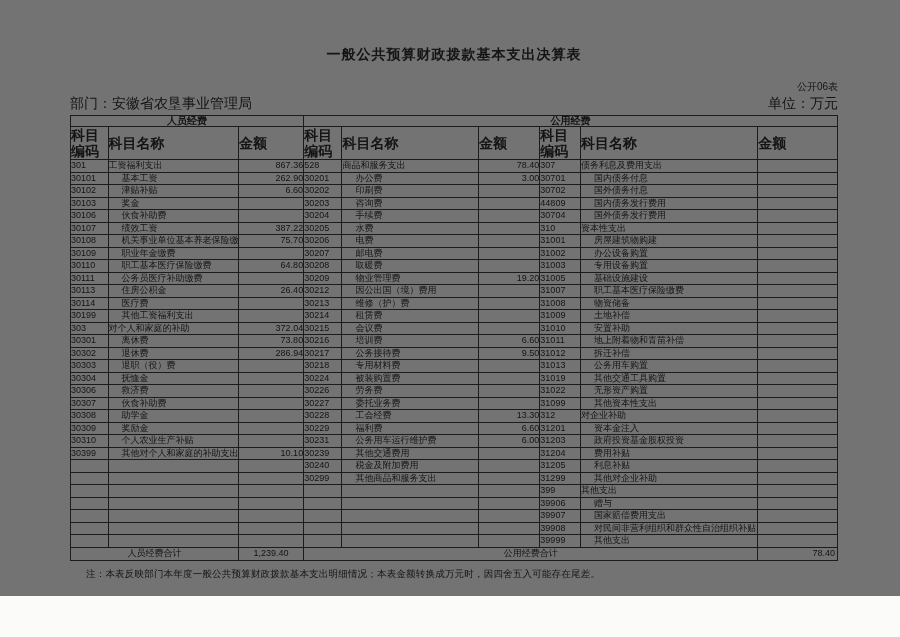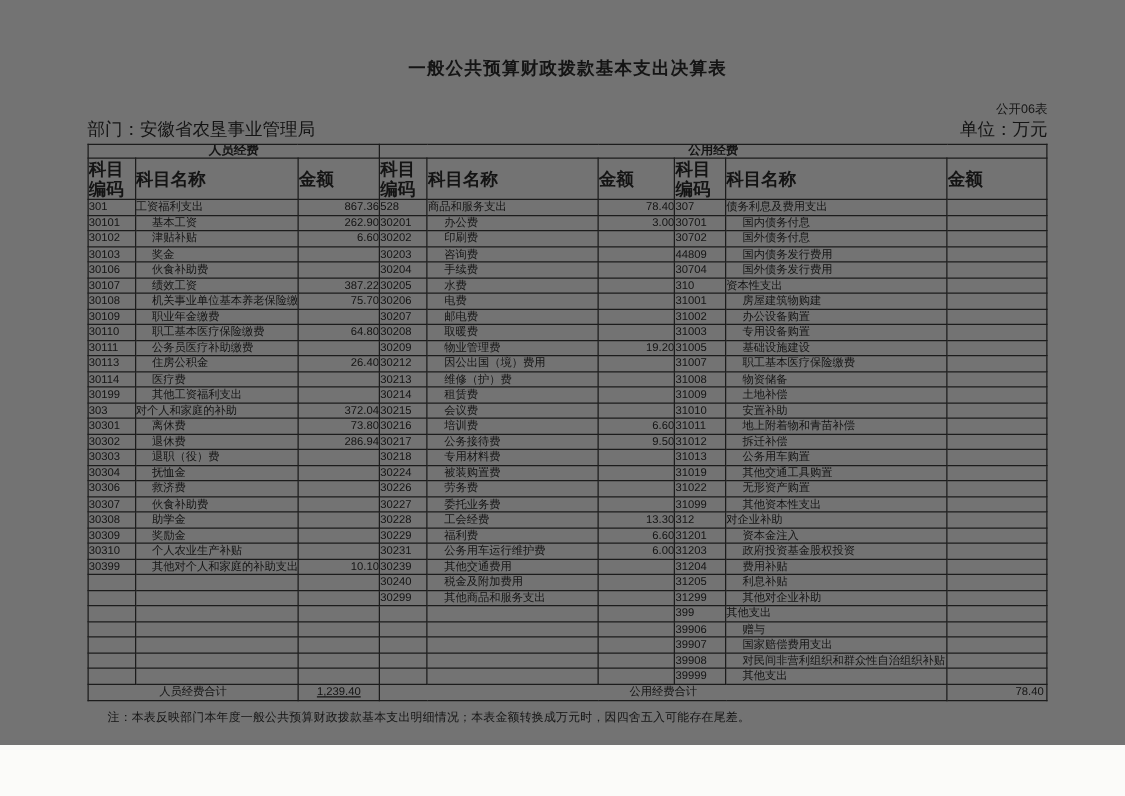--- a/index.html
+++ b/index.html
@@ -70,21 +70,21 @@
   td.code{ text-align:left; padding-left:2px; }
   td.name{ text-align:left; padding-left:3px; }
   td.name.sub{ padding-left:13px; }
   td.amt{ text-align:right; padding-right:2px; }
   tr.total-row td{
     height:12px;
     font-size:9px;
     line-height:1;
   }
   tr.total-row td.total-label{ text-align:center; }
-  tr.total-row td.total-center{ text-align:center;text-decoration:underline; }
+  tr.total-row td.total-center{ text-align:center; }
   tr.total-row td.amt{ text-align:right; padding-right:2px; }
   .note{
     font-size:9.5px;
     margin-top:7px;
     letter-spacing:0.2px;
     margin-left:16px;
   }
   .page-number{
     text-align:center;
     font-size:12px;

